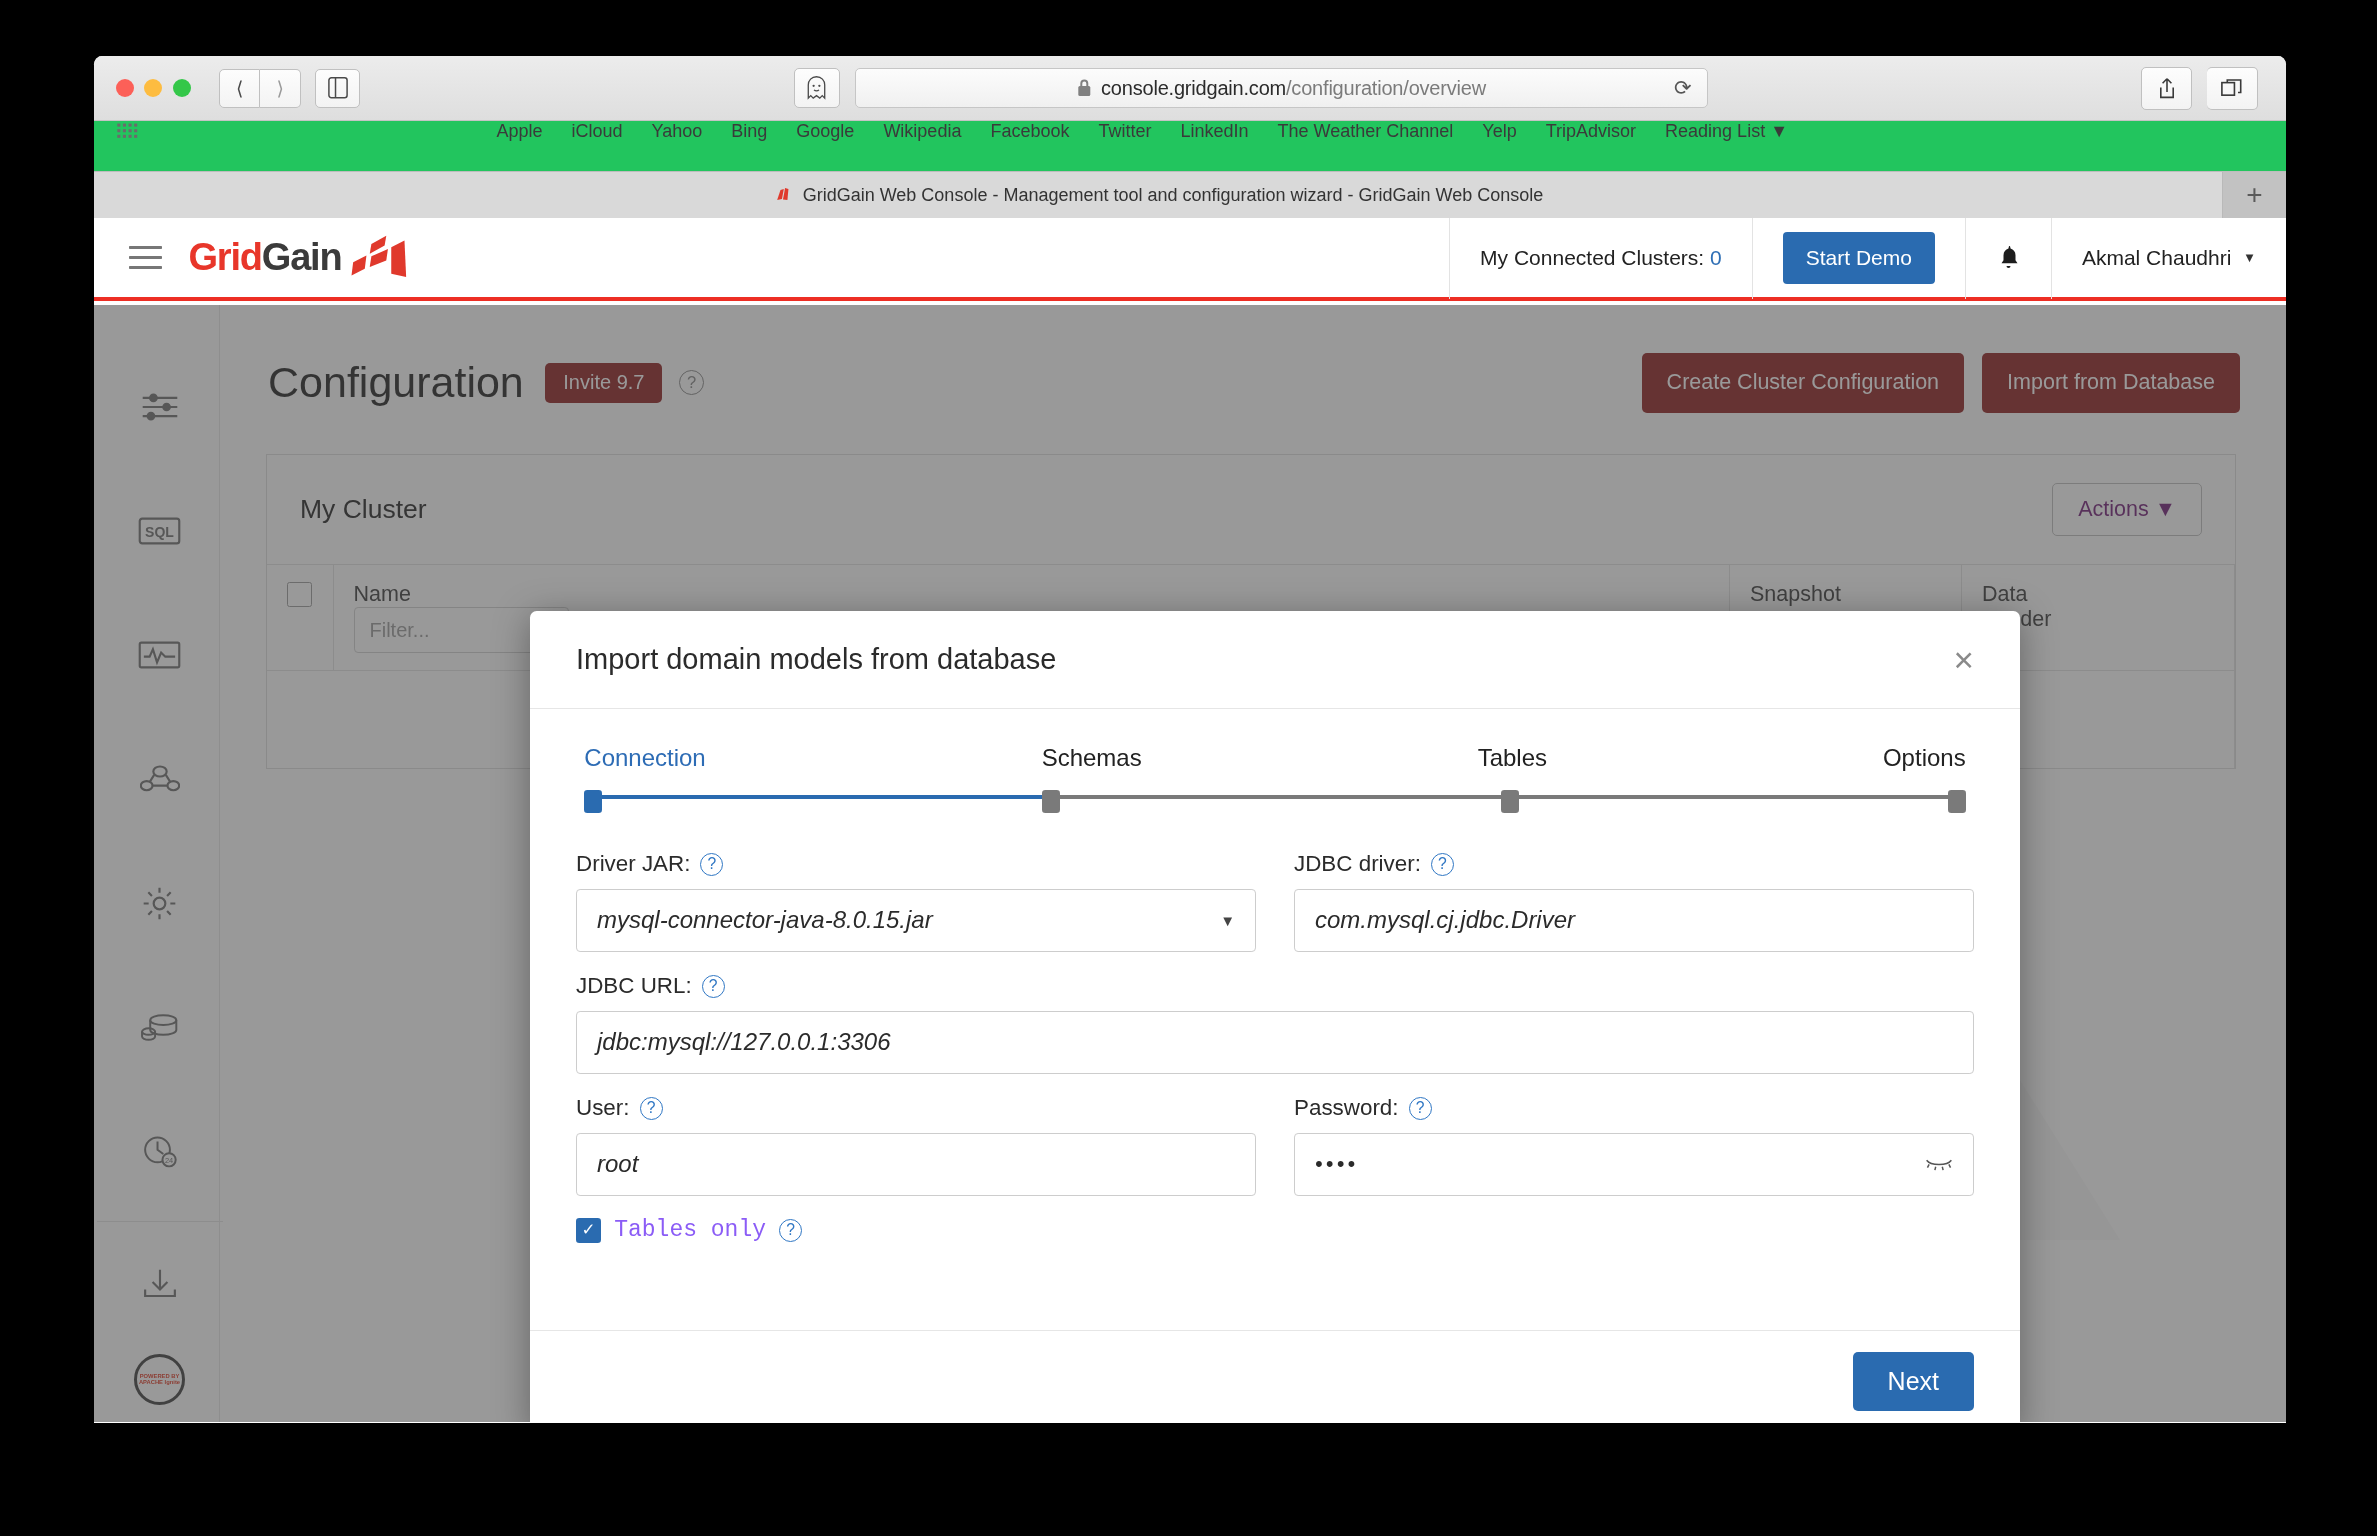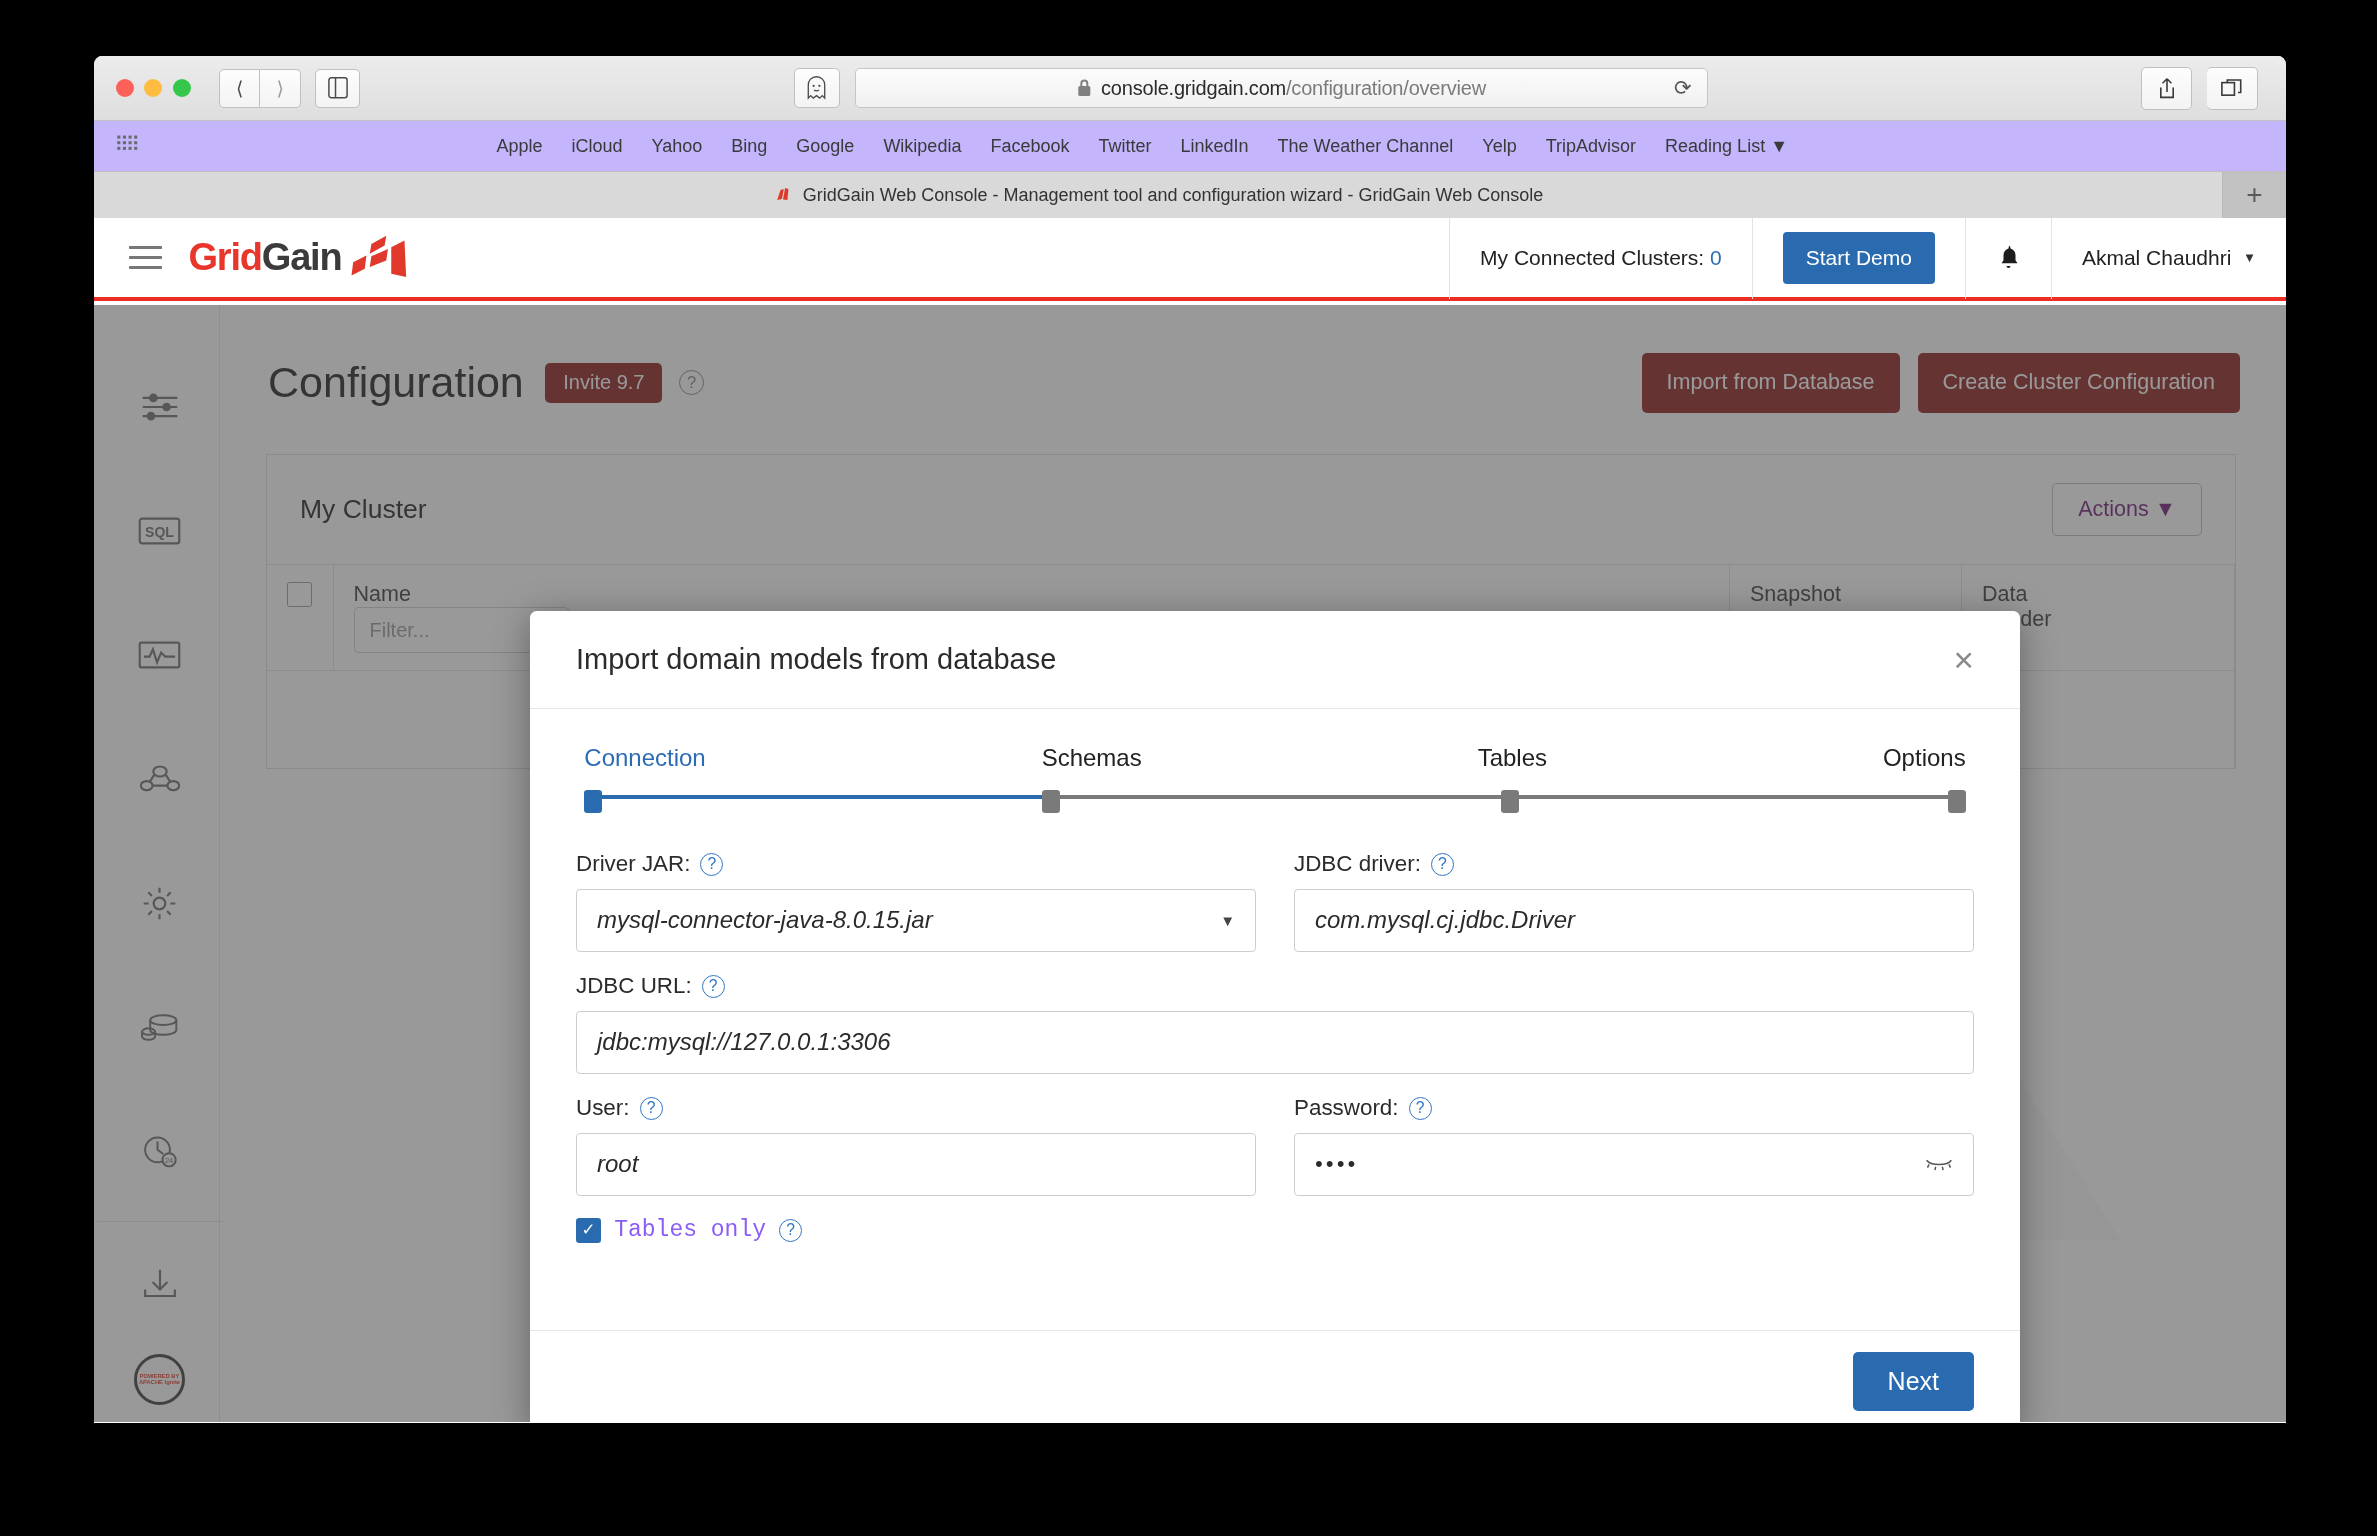--- a/index.html
+++ b/index.html
@@ -64,23 +64,23 @@
   .urlbar .lock { margin-right: 8.3px; display:flex; }
   .urlbar .url-text { font-size: 20px; color: #2b2b2b; letter-spacing: -0.2px; }
   .urlbar .url-text .dim { color: #7b7b7b; }
   .reload { position: absolute; right: 15px; font-size: 21px; color: #555; }
 
   .right-btns { display: flex; gap: 15px; margin-left: auto; margin-right: 28px; }
 
   
   .bookmarks {
     height: 51px;
-    background: #c4b5fd;
+    background: #22c55e;
     border-bottom: 0.8px solid #bdbdbd;
-    display: flex; align-items: center;
+    display: flex; 
     position: relative;
   }
   .bm-grid { margin-left: 21.5px; width: 25px; }
   .bm-links { display: flex; gap: 29px; margin-left: 356px; }
   .bm-links span { font-size: 18px; color: #3a3a3a; white-space: nowrap; }
   .bm-caret { font-size: 12.4px; margin-left: 5px; color: #555; }
 
   
   .tabstrip {
     height: 46px; background: #c9c9c9;
@@ -429,22 +429,22 @@
     <div class="page-content">
       <svg class="bg-watermark" viewBox="0 0 100 100" preserveAspectRatio="none">
         <path d="M10 100 L50 20 L90 100 Z" fill="#f2f2f2"></path>
       </svg>
 
       <div class="page-title-row">
         <span class="page-title">Configuration</span>
         <span class="badge-invite">Invite 9.7</span>
         <span class="help-circle-lg">?</span>
         <div class="title-actions">
+          <button class="btn-dark-red">Create Cluster Configuration</button>
           <button class="btn-dark-red">Import from Database</button>
-          <button class="btn-dark-red">Create Cluster Configuration</button>
         </div>
       </div>
 
       <div class="card">
         <div class="card-head">
           <span class="card-title">My Cluster</span>
           <button class="btn-actions">
             <span>Actions</span>
             <span> ▼</span>
           </button>

